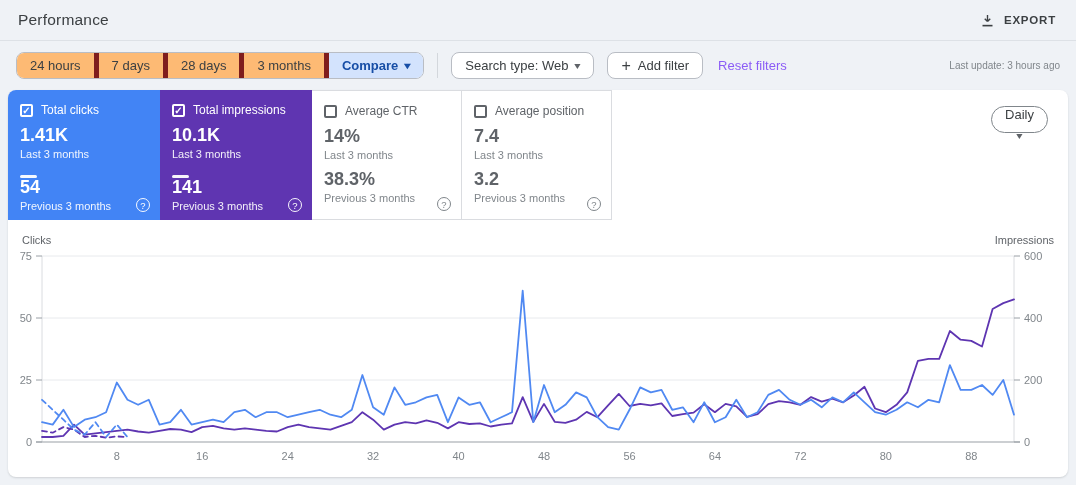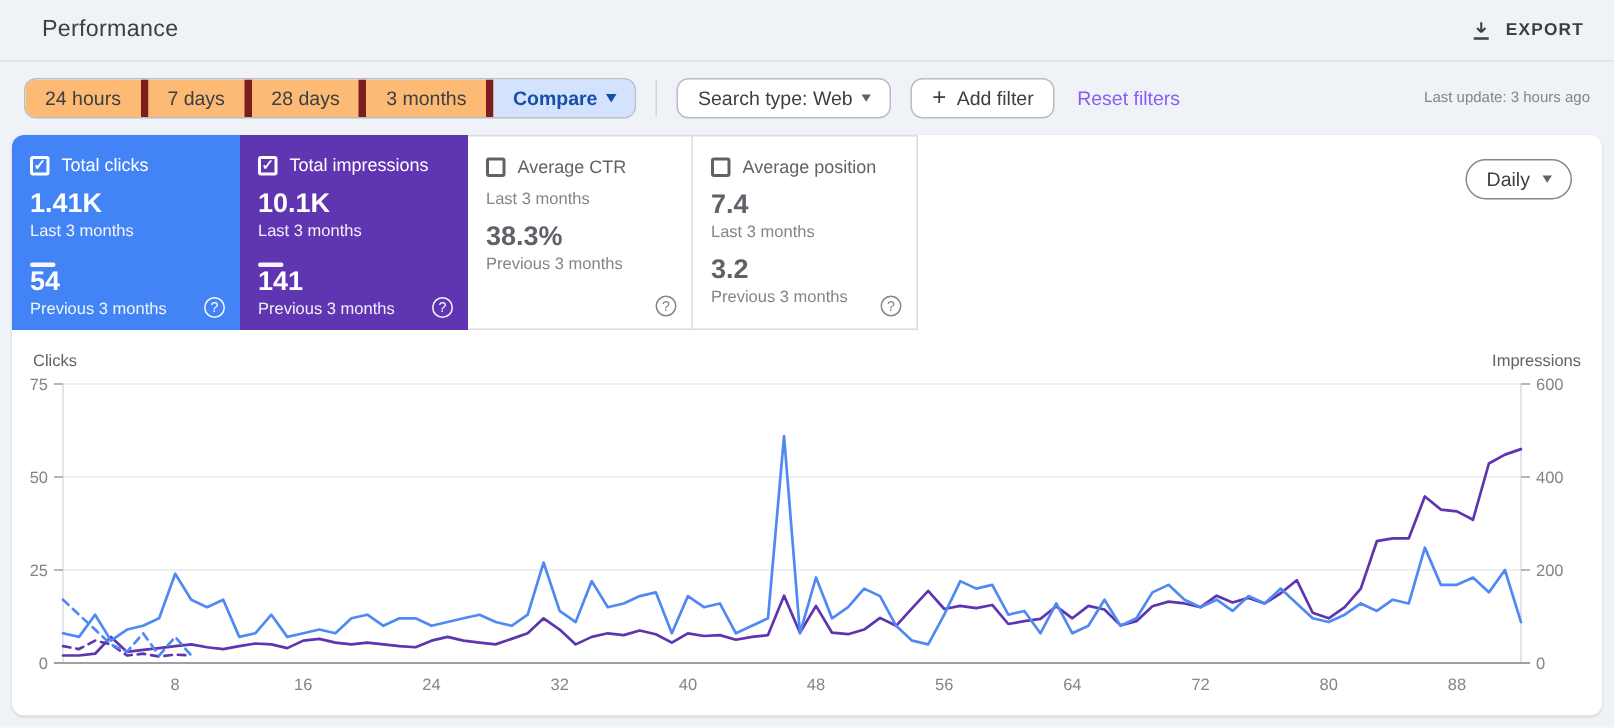--- a/index.html
+++ b/index.html
@@ -7,21 +7,21 @@
   html,body { margin:0; padding:0; }
   body {
     width:1076px; height:485px; overflow:hidden;
     background:#eff2f6;
     font-family:"Liberation Sans", sans-serif;
     color:#3c4043;
   }
   
   .topbar{ display:flex; align-items:center; justify-content:space-between;
     height:41px; padding:0 18px; border-bottom:1px solid #dde1e6; }
-  .page-title{ margin:10px; font-size:15.5px; font-weight:500; color:#3c4043; letter-spacing:.2px; }
+  .page-title{ margin:0; font-size:15.5px; font-weight:500; color:#3c4043; letter-spacing:.2px; }
   .export-btn{ display:flex; align-items:center; gap:9px; background:none; border:none;
     font-family:inherit; font-size:11.5px; font-weight:bold; letter-spacing:.8px;
     color:#3c4043; cursor:pointer; padding:4px 2px; }
   
   .filterbar{ display:flex; align-items:center; height:49px; padding:0 16px; gap:13px; }
   .seg-group{ display:flex; align-items:stretch; height:27px; border:1px solid #b9bdc4;
     border-radius:8px; background:#fff; overflow:hidden; }
   .seg{ display:flex; align-items:center; padding:0 13px; font-size:13px; color:#3c4043;
     background:#fdba74; border:none; border-right:5px solid #7f1d1d; font-family:inherit; cursor:pointer; white-space:nowrap; }
   .seg:last-child{ border-right:none; }
@@ -56,21 +56,21 @@
   .unsel .m-cap{ color:#80868b; opacity:1; }
   .line-solid{ width:17px; height:3px; border-radius:2px; background:#fff; margin-top:6px; opacity:.95; }
   .line-dotted{ width:20px; height:3px; margin-top:6px; opacity:.95;
     background:repeating-linear-gradient(90deg,#fff 0 4px,transparent 4px 7px); }
   .help{ position:absolute; right:10px; bottom:8px; width:14px; height:14px;
     border:1.4px solid rgba(255,255,255,.95); border-radius:50%; display:flex;
     align-items:center; justify-content:center; font-size:9.5px; color:#fff; cursor:pointer; }
   .unsel .help{ border-color:#80868b; color:#80868b; }
   .daily-pill{ position:absolute; top:16px; right:20px; display:flex; align-items:center; gap:9px;
     height:27px; padding:0 13px; background:#fff; border:1px solid #80868b; border-radius:14px;
-    font-size:13px; color:#3c4043; font-family:inherit; cursor:pointer; }
+    font-size:13px; color:#3c4043; font-family:inherit; cursor:pointer;flex-direction:column; }
   
   .chart-wrap{ padding-top:13px; }
   .axis-num{ font-size:11px; fill:#80868b; font-family:"Liberation Sans",sans-serif; }
   .axis-title{ font-size:11px; fill:#5f6368; font-family:"Liberation Sans",sans-serif; }
 </style>
 </head>
 <body>
 
 <header class="topbar">
   <h1 class="page-title">Performance</h1>
@@ -152,20 +152,21 @@
         <span class="line-dotted"></span>
       </div>
       <span class="help">?</span>
     </div>
 
     <div class="metric unsel">
       <div class="m-head">
         <span class="cbox"></span>
         <span>Average CTR</span>
       </div>
+      <div class="m-big">14%</div>
       <div class="m-cap">Last 3 months</div>
       <div class="m-big">38.3%</div>
       <div class="m-cap">Previous 3 months</div>
       <span class="help">?</span>
     </div>
 
     <div class="metric unsel">
       <div class="m-head">
         <span class="cbox"></span>
         <span>Average position</span>

